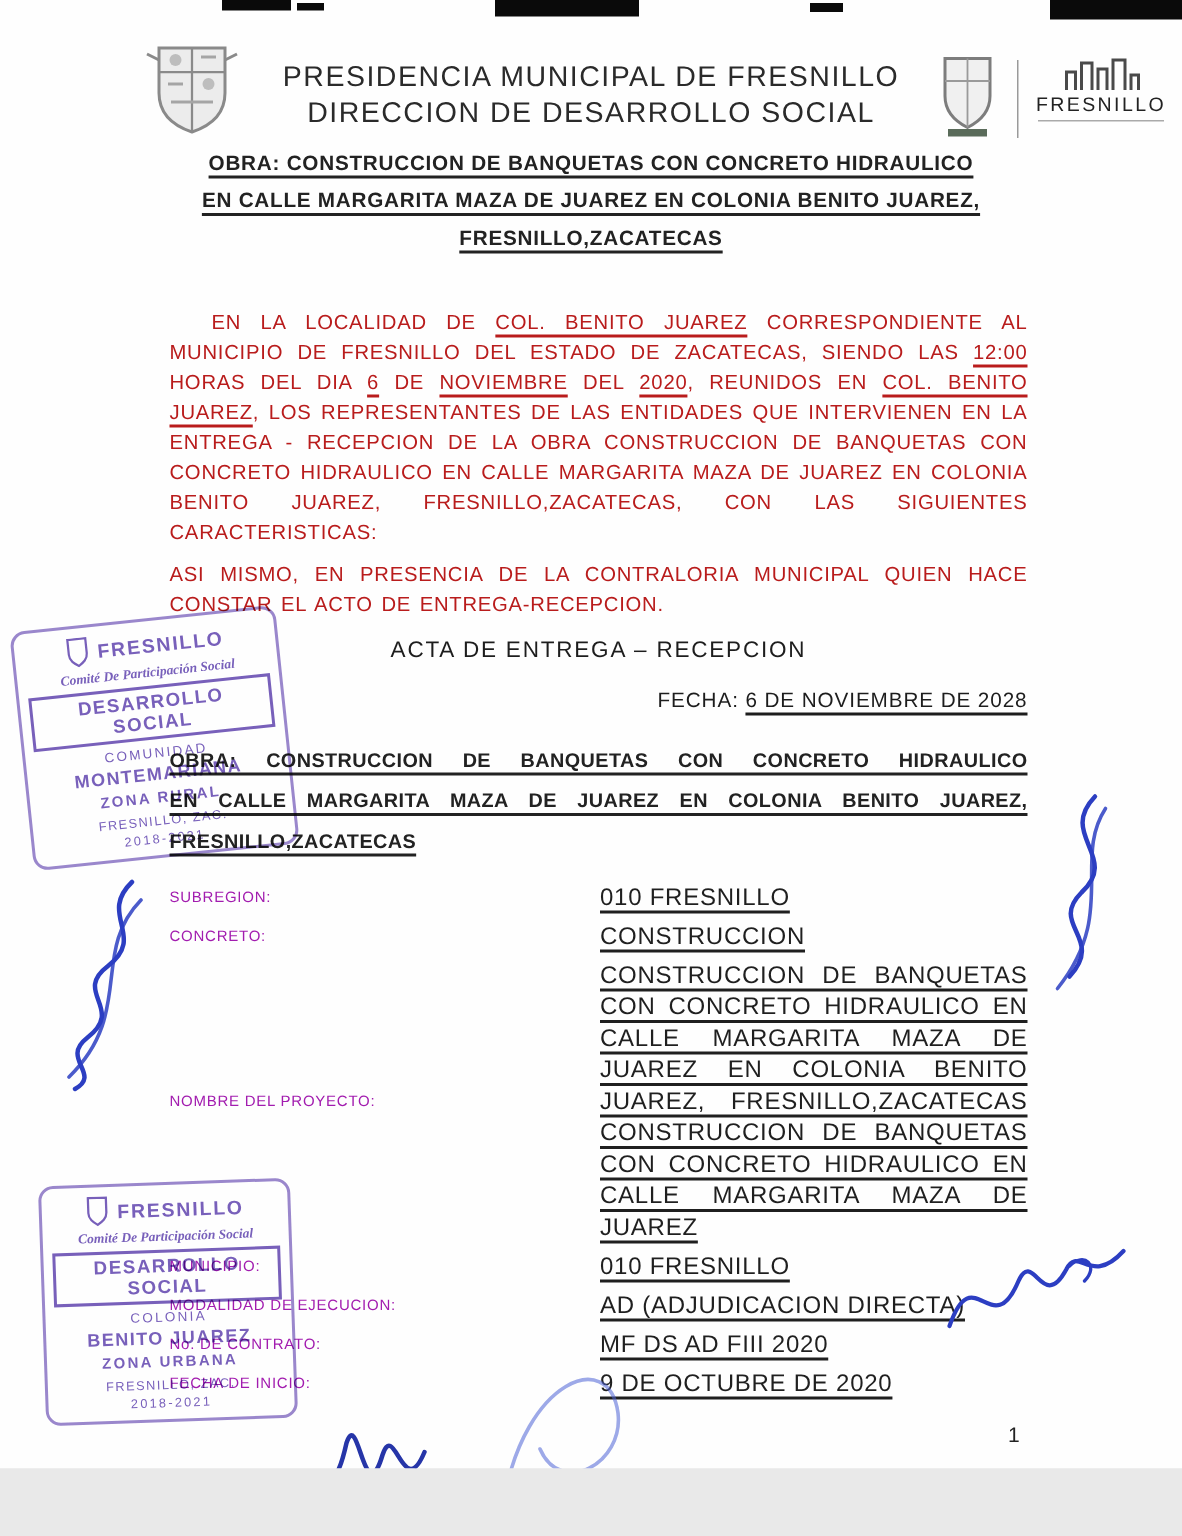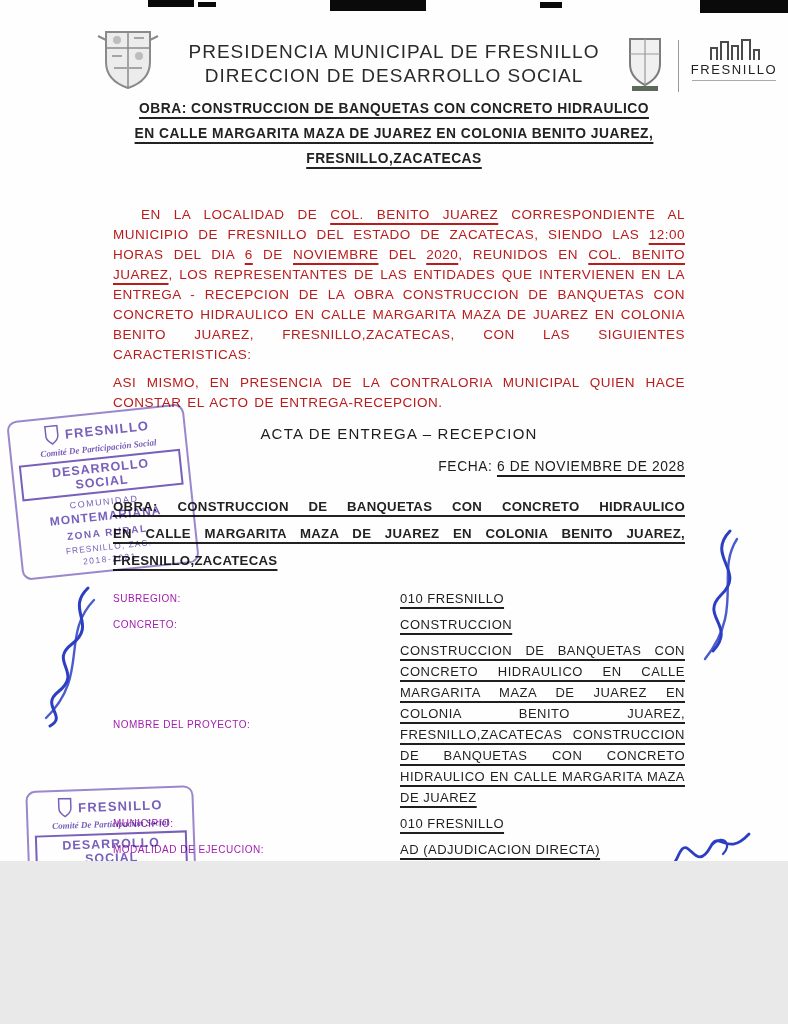--- a/index.html
+++ b/index.html
@@ -1,17 +1,17 @@
 <!DOCTYPE html>
 <html><head>
 <meta charset="utf-8">
 <style>
   html,body{margin:0;padding:0;background:#e9e9e9;}
   .page{
-    position:relative;width:788px;height:861px;margin:0 auto;
+    position:relative;width:788px;height:979px;margin:0 auto;
     background:#fefefe;overflow:hidden;
     font-family:"Liberation Sans",sans-serif;color:#1d1d1d;
   }
   
   .artifact{position:absolute;background:#0a0a0a;}
   
   .crest-left{position:absolute;left:94px;top:28px;}
   .title-block{position:absolute;left:0;right:0;top:40px;text-align:center;}
   .title-line{font-size:19px;letter-spacing:1px;color:#2a2a2a;line-height:24px;}
   .logo-crest-right{position:absolute;left:624px;top:36px;}
@@ -44,21 +44,21 @@
     text-decoration:underline;text-underline-offset:4px;text-decoration-thickness:1.6px;
     color:#222;
   }
   .obra-block .bline.last{text-align-last:left;}
   
   .details{margin-top:14px;}
   .drow{display:flex;align-items:flex-start;margin-bottom:5px;line-height:21px;}
   .drow.tall{align-items:center;}
   .dlabel{width:287px;flex:0 0 287px;font-size:10px;letter-spacing:.5px;color:#a21caf;}
   .dvalue{
-    flex:1;font-size:13px;letter-spacing:.5px;line-height:21px;text-align:justify;
+    flex:1;font-size:16px;letter-spacing:.5px;line-height:21px;text-align:justify;
     text-decoration:underline;text-underline-offset:3.5px;text-decoration-thickness:1.5px;
     color:#1f1f1f;
   }
   
   .stamp{
     position:absolute;color:#7157b8;mix-blend-mode:multiply;opacity:.95;
     text-align:center;border:2px solid rgba(113,87,184,.75);border-radius:10px;
     padding:6px 4px;
   }
   .stamp1{left:14px;top:412px;width:166px;transform:rotate(-6deg);}

